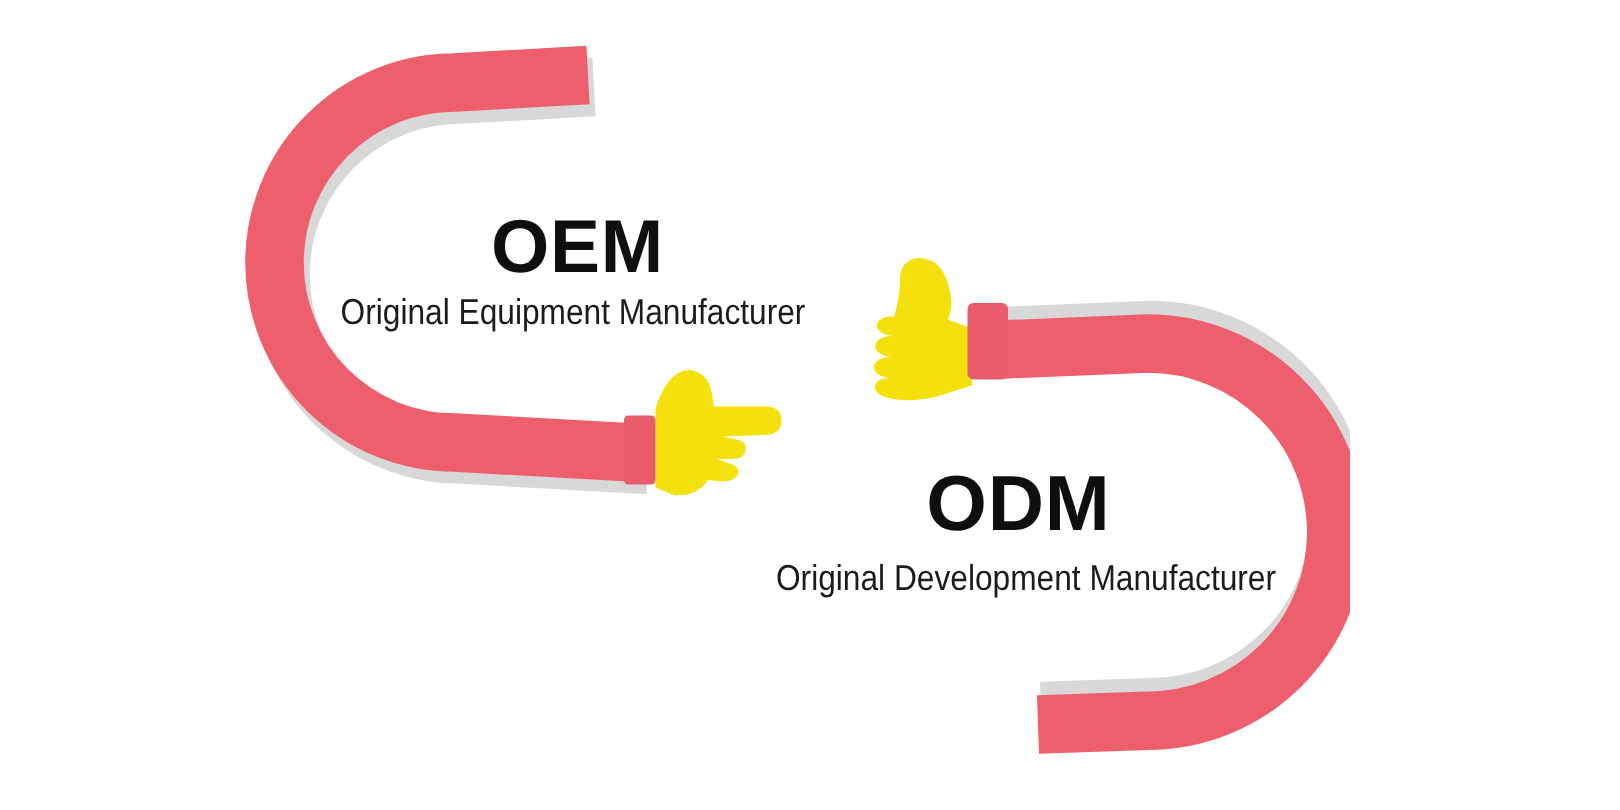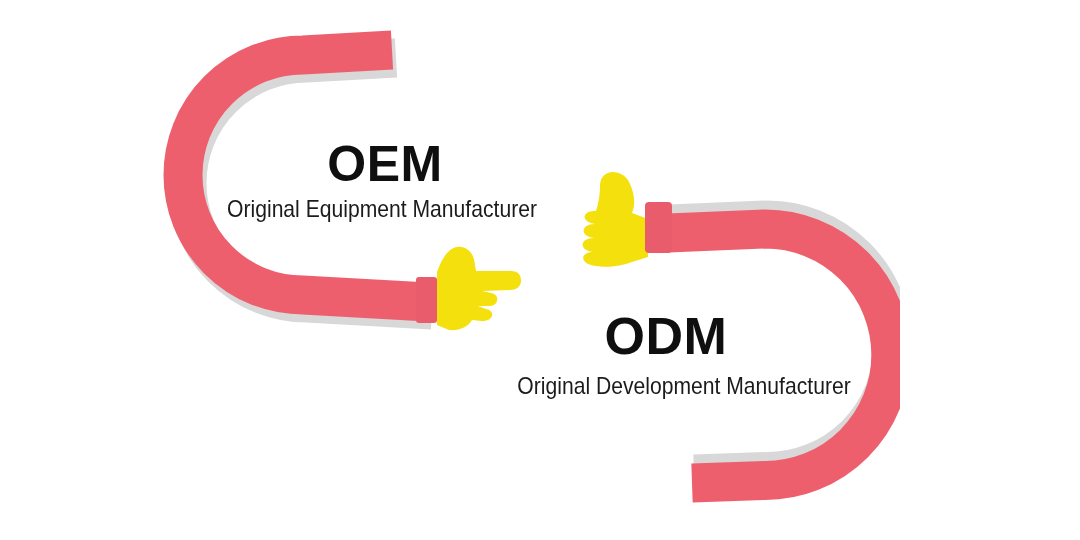--- a/index.html
+++ b/index.html
@@ -6,21 +6,21 @@
   .stage{position:relative;width:900px;height:540px;background:var(--background,#fff);overflow:hidden;
          font-family:"Liberation Sans", sans-serif;}
   .art{position:absolute;left:0;top:0;}
   .arc{fill:none;stroke:var(--arc);stroke-width:39;}
   .shadow{fill:none;stroke:var(--shadow);stroke-width:39;}
   .cuff{fill:var(--cuff);}
   .hand{fill:var(--hand);}
   .title{position:absolute;font-weight:700;color:var(--text);line-height:1.04;text-align:center;
          letter-spacing:0.5px;}
   .oem-title{left:235px;top:138px;width:300px;font-size:50px;}
-  .odm-title{left:516px;top:309px;width:300px;font-size:52px;}
+  .odm-title{left:529px;top:309px;width:300px;font-size:52px;}
   .subtitle{position:absolute;font-weight:400;color:var(--subtext);font-size:24px;line-height:1;
             text-align:center;white-space:nowrap;transform:scaleX(0.88);transform-origin:50% 50%;}
   .oem-subtitle{left:202px;top:197px;width:360px;}
   .odm-subtitle{left:484px;top:374px;width:400px;}
 </style>
 </head>
 <body>
 
 <div class="stage">
 

